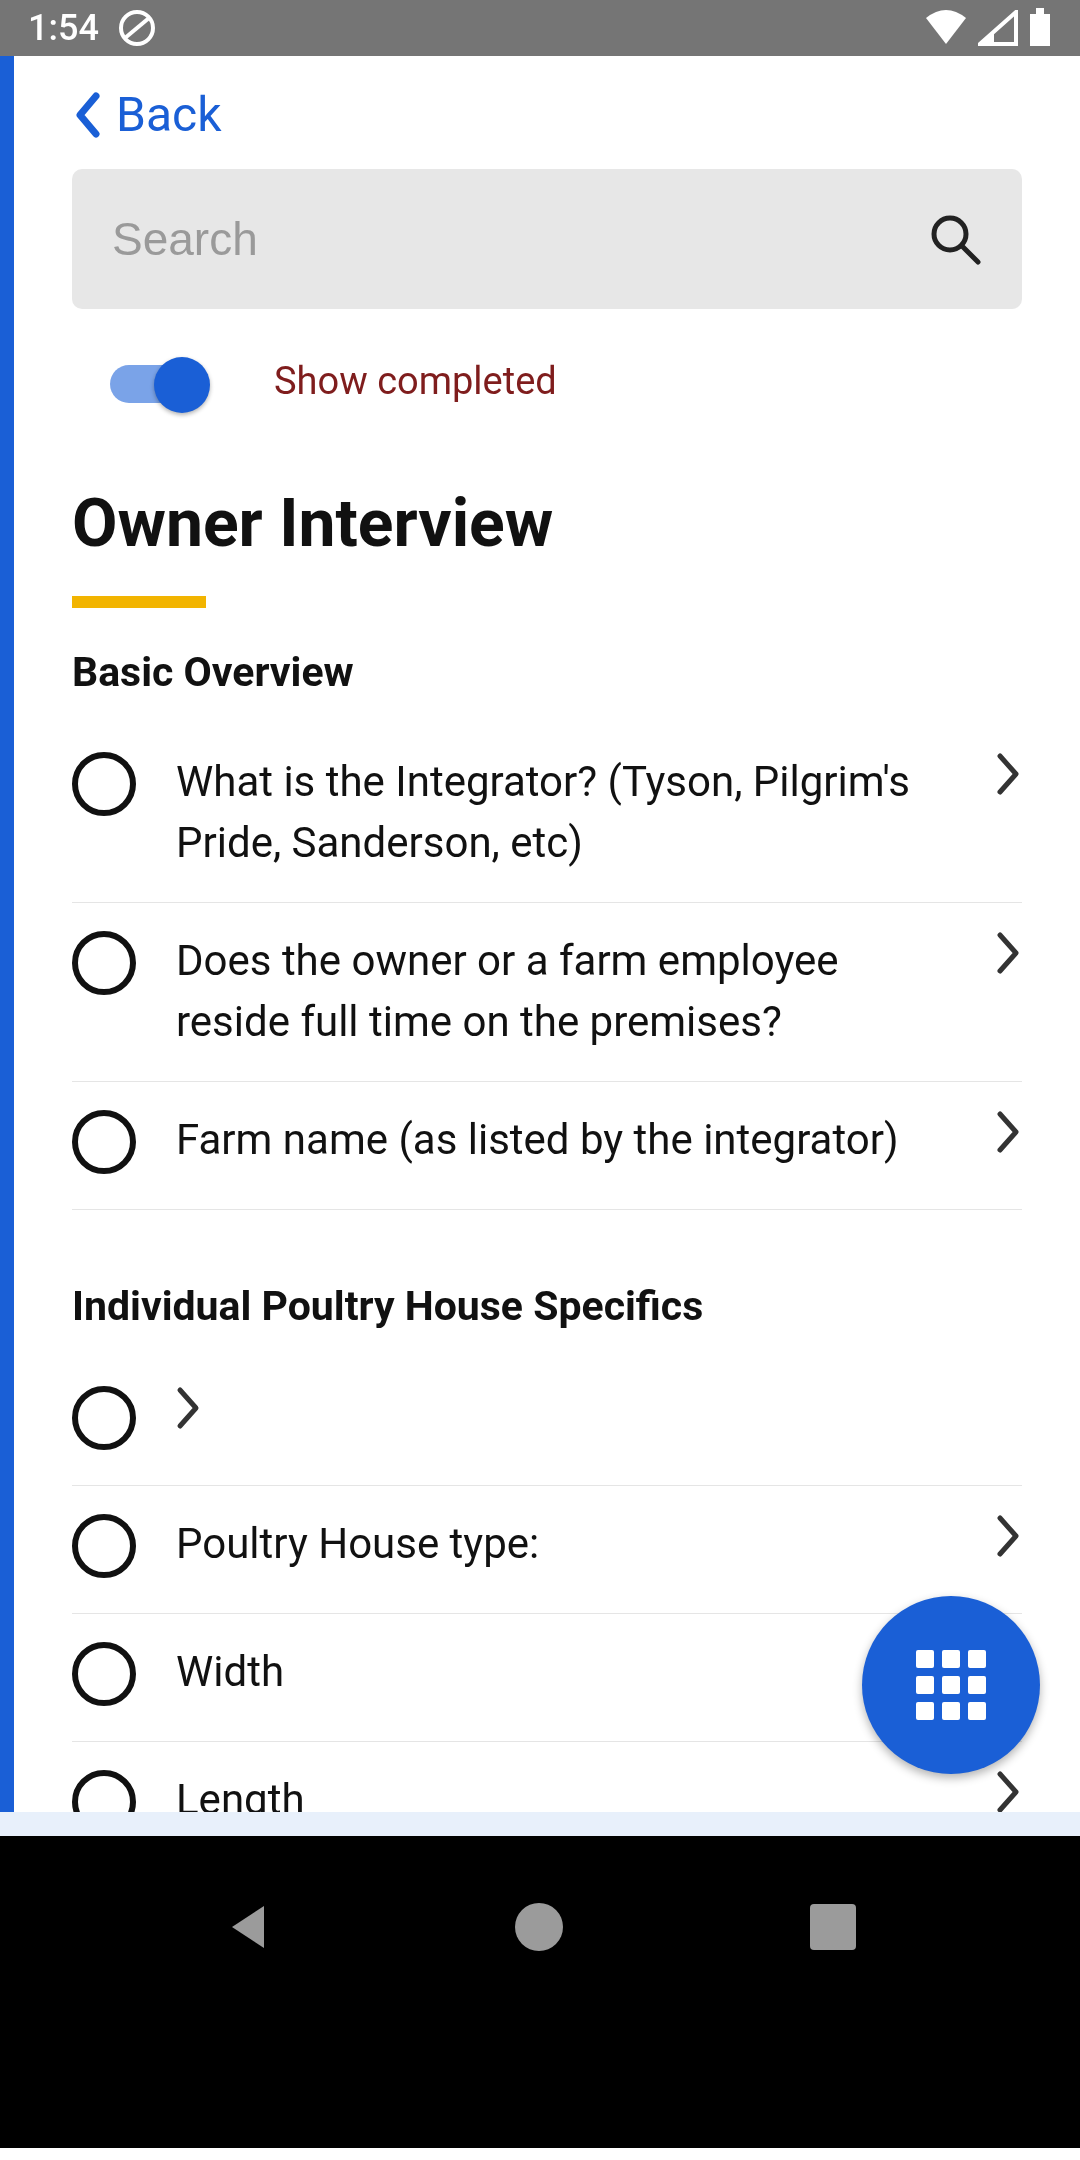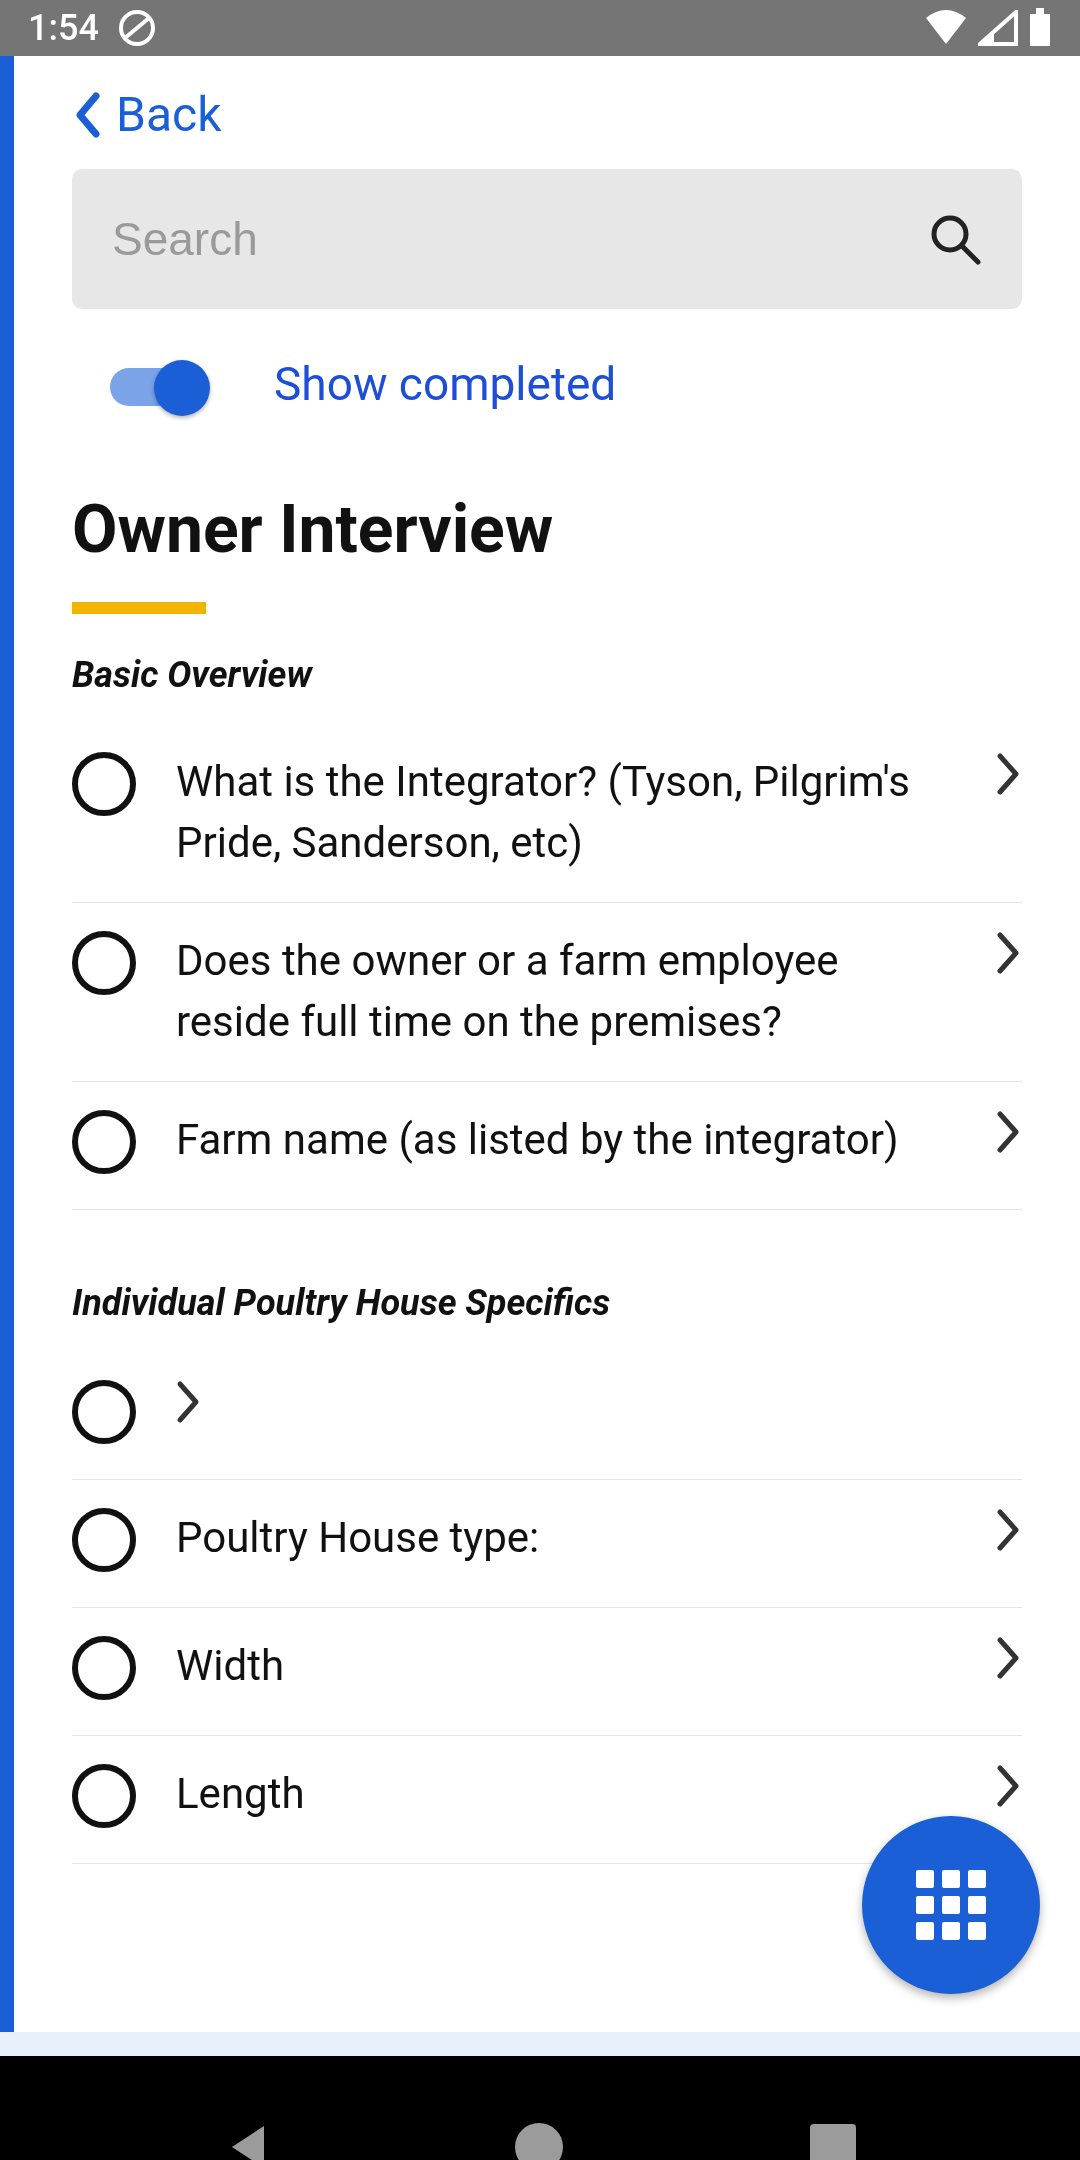--- a/index.html
+++ b/index.html
@@ -16,21 +16,21 @@
     font-size: 36px;
     font-weight: 500;
   }
   .status-left { display: flex; align-items: center; gap: 18px; }
   .status-right { margin-left: auto; display: flex; align-items: center; gap: 10px; }
   .status-icon svg { display: block; }
   
   
   .app {
     border-left: 14px solid #1a5fd6;
-    height: 1976px;
+    height: 1756px;
     background: #fff;
     overflow: hidden;
     position: relative;
   }
   .inner { padding: 0 58px 0 58px; }
   
   
   .back-row {
     display: flex;
     align-items: center;
@@ -82,45 +82,44 @@
     border-radius: 20px;
   }
   .toggle-thumb {
     position: absolute;
     right: 0; top: 0;
     width: 56px; height: 56px;
     background: #1a5fd6;
     border-radius: 50%;
     box-shadow: 0 2px 4px rgba(0,0,0,0.3);
   }
-  .toggle-label { font-size: 46px; color: #1d4ed8; }
+  .toggle-label { font-size: 38px; color: #7f1d1d; }
   
   
   .page-title {
     font-size: 66px;
     font-weight: 700;
     color: #111;
     margin-top: 28px;
   }
   .title-underline {
     width: 134px;
     height: 12px;
     background: #f2b400;
     margin-top: 34px;
     margin-bottom: 40px;
   }
   
   
   .section-heading {
-    font-size: 36px;
+    font-size: 41px;
     font-weight: 700;
     color: #111;
     margin-bottom: 28px;
     margin-top: 20px;
-    font-style: italic;
   }
   .section-block + .section-block { margin-top: 72px; }
   
   
   .item-row {
     display: flex;
     align-items: flex-start;
     border-bottom: 1px solid #e5e5e5;
     min-height: 128px;
     padding: 28px 0;

